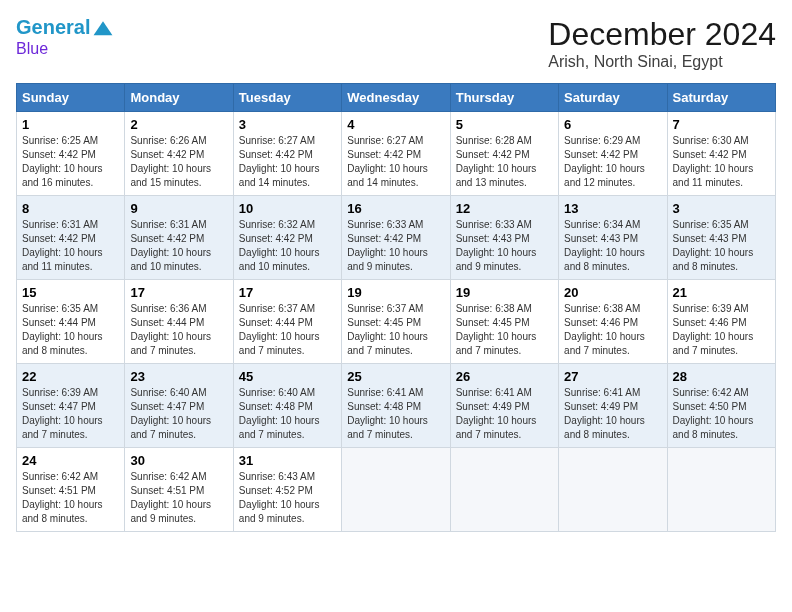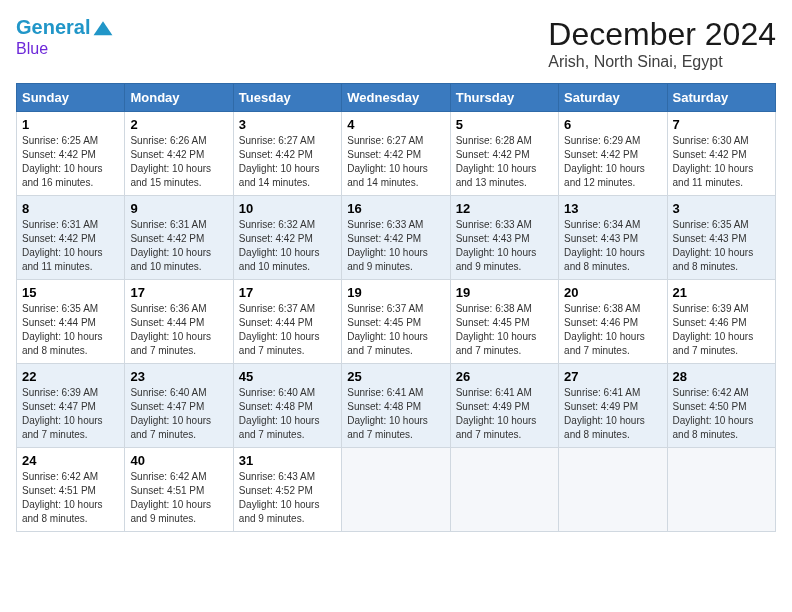--- a/index.html
+++ b/index.html
@@ -350,21 +350,21 @@
       <tr>
         <td>
           <span class="day-num">24</span>
           <div class="day-detail">
             Sunrise: 6:42 AM<br>
             Sunset: 4:51 PM<br>
             Daylight: 10 hours and 8 minutes.
           </div>
         </td>
         <td>
-          <span class="day-num">40</span>
+          <span class="day-num">30</span>
           <div class="day-detail">
             Sunrise: 6:42 AM<br>
             Sunset: 4:51 PM<br>
             Daylight: 10 hours and 9 minutes.
           </div>
         </td>
         <td>
           <span class="day-num">31</span>
           <div class="day-detail">
             Sunrise: 6:43 AM<br>

